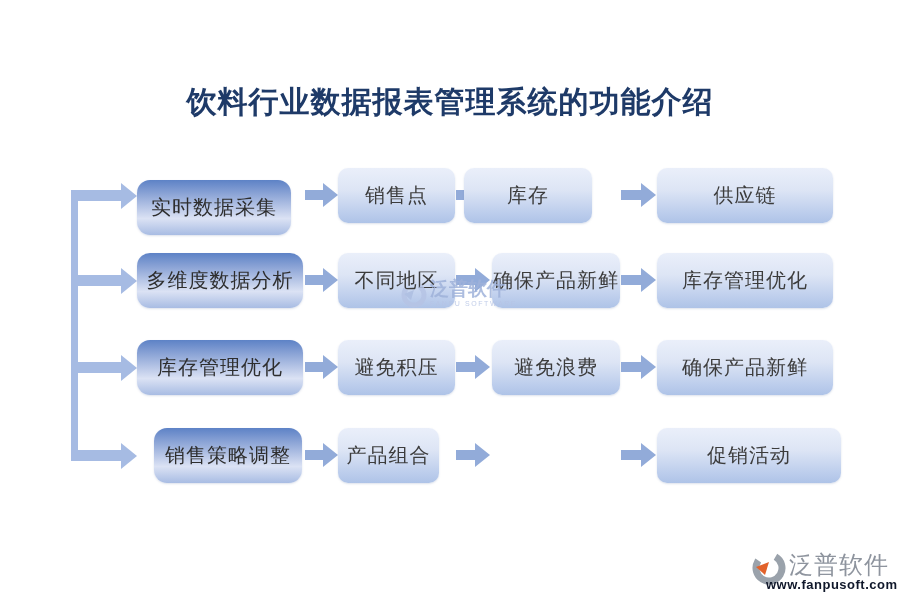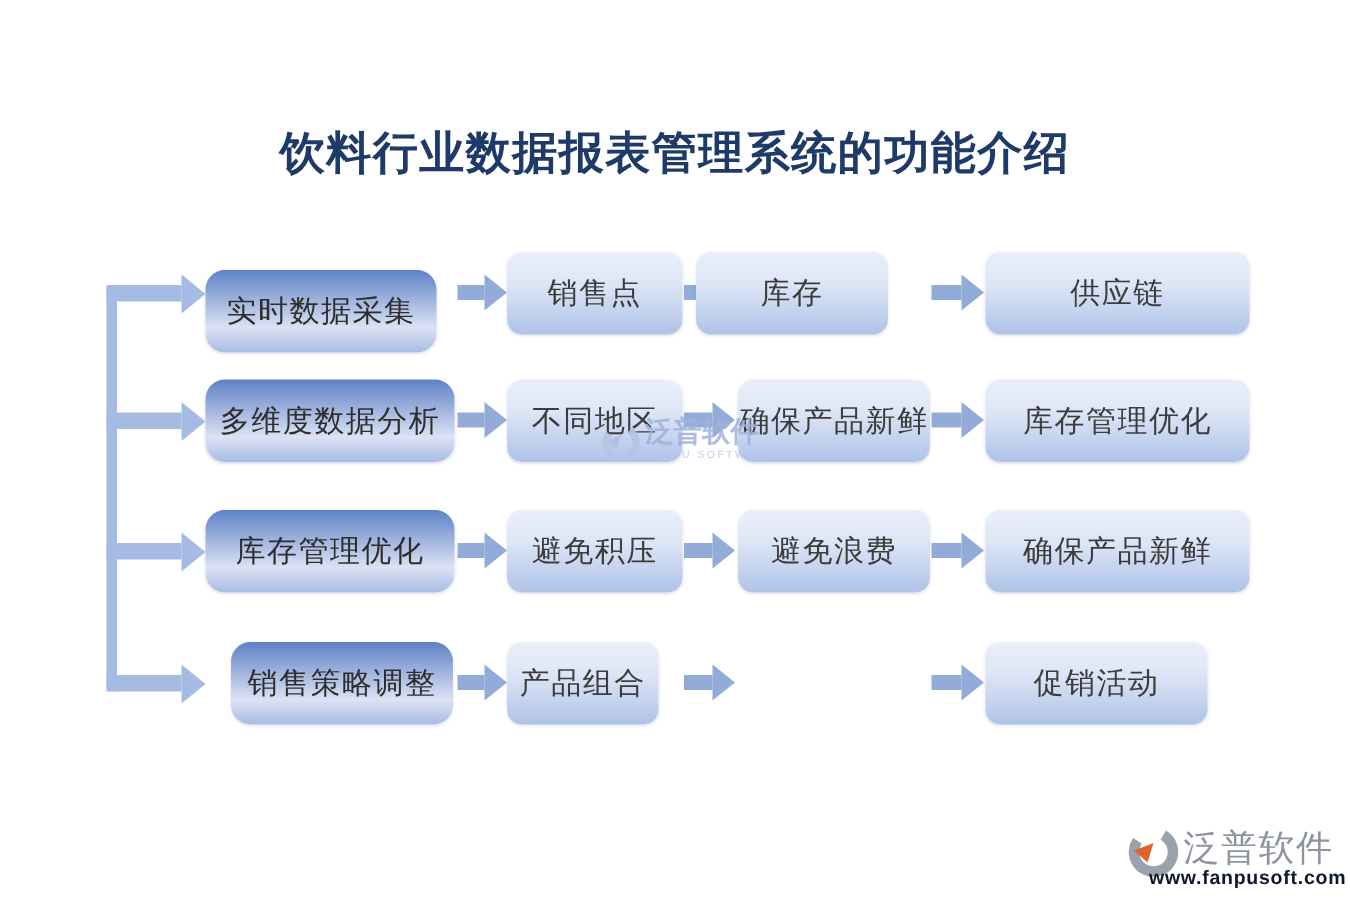--- a/index.html
+++ b/index.html
@@ -100,21 +100,21 @@
 
   <div class="box hdr" style="left:154px;top:428px;width:148px">
     <span>销售策略调整</span>
   </div>
   <div class="barrow" style="left:305px;top:450px;width:18px"></div>
   <div class="box itm" style="left:338px;top:428px;width:101px">
     <span>产品组合</span>
   </div>
   <div class="barrow" style="left:456px;top:450px;width:19px"></div>
   <div class="barrow" style="left:621px;top:450px;width:20px"></div>
-  <div class="box itm" style="left:657px;top:428px;width:148px">
+  <div class="box itm" style="left:657px;top:428px;width:184px">
     <span>促销活动</span>
   </div>
 
   <div class="watermark">
     <svg width="28" height="30" viewBox="0 0 28 30">
       <circle cx="14" cy="16" r="10" fill="none" stroke="#b6c4e5" stroke-width="5" stroke-dasharray="47 16" transform="rotate(-55 14 16)"></circle>
       <path d="M4 15 L14 11 L11 21 Z" fill="#aebfe2"></path>
     </svg>
     <div>
       <div class="wm-name">泛普软件</div>

